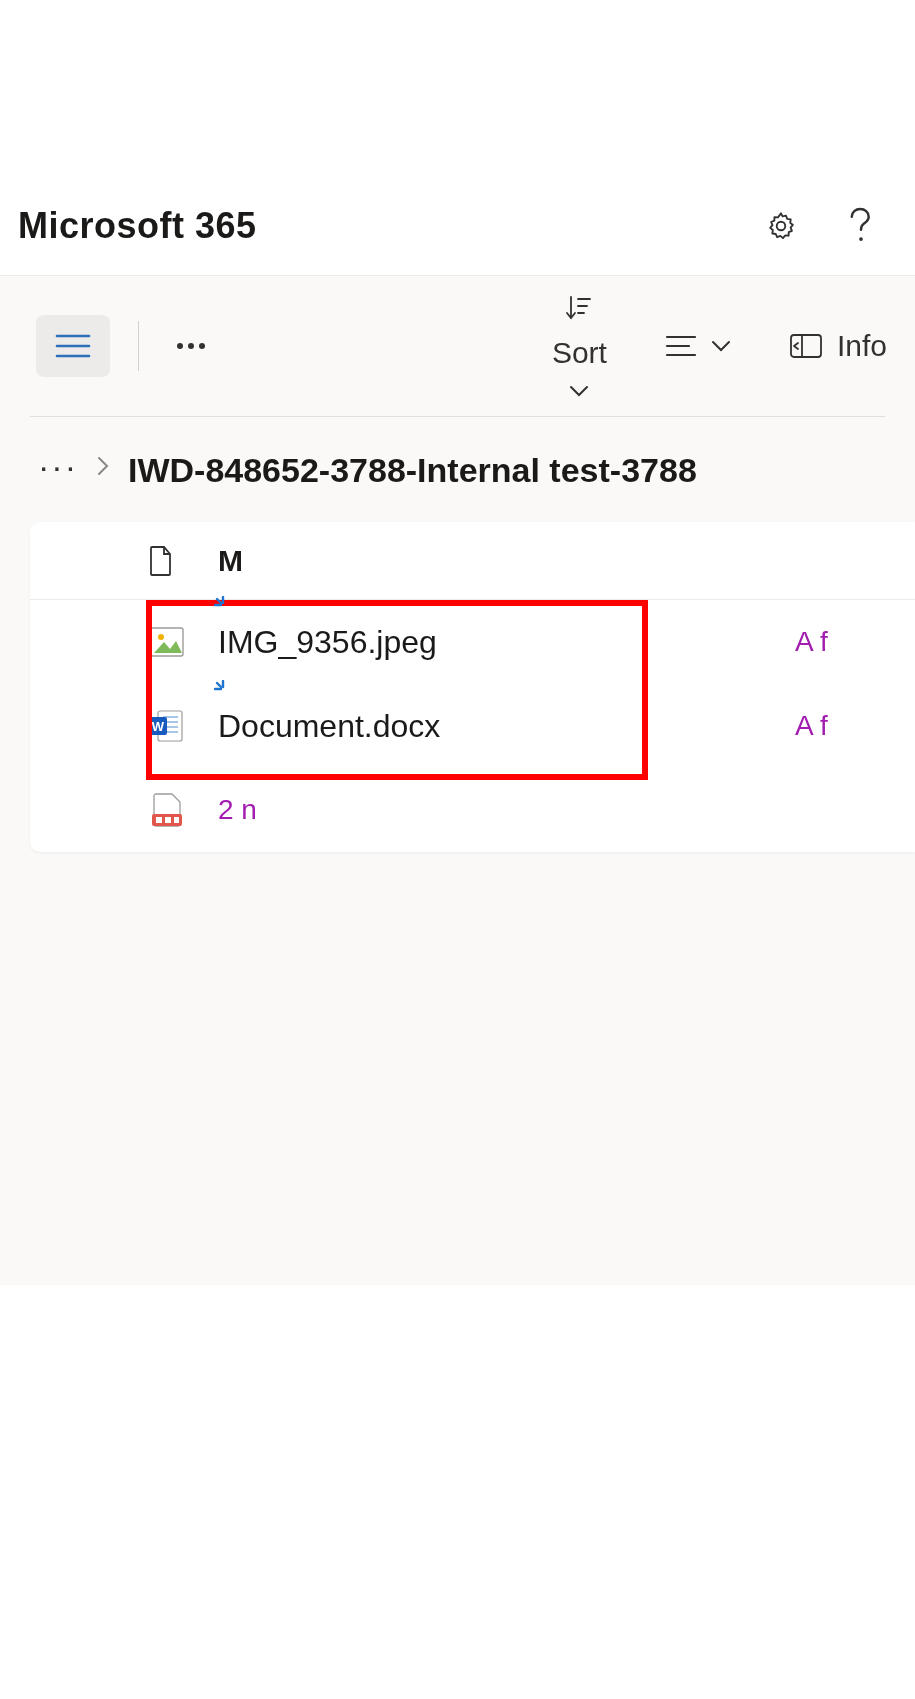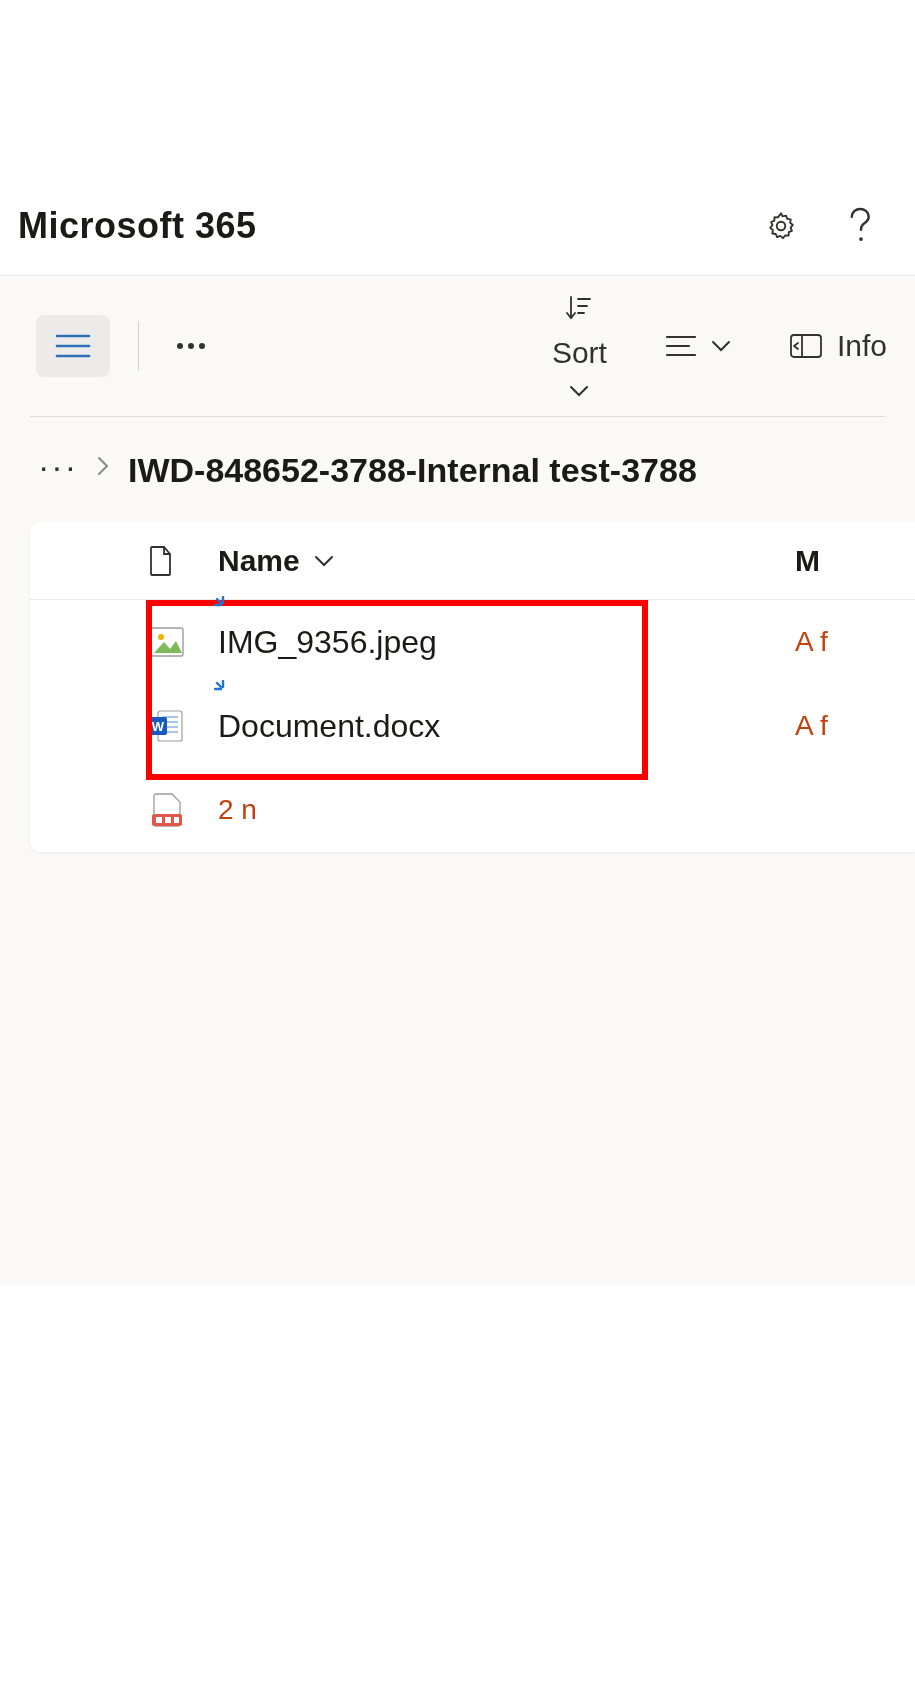--- a/index.html
+++ b/index.html
@@ -30,21 +30,21 @@
     .col-name { flex: 1; display:flex; align-items:center; gap: 14px; font-size: 30px; font-weight: 600; cursor:pointer; }
     .col-mod { width: 120px; font-size: 30px; font-weight: 700; }
     .highlight-box { border: 6px solid #ff0000; margin: 0 0 0 116px; width: 502px; position: absolute; height: 180px; pointer-events: none; }
     .files-wrap { position: relative; }
     .file-row { display:flex; align-items:center; height: 84px; }
     .row-icon { width: 188px; display:flex; justify-content:flex-end; padding-right: 34px; }
     .new-mark { position:relative; width:0; height:0; }
     .new-mark svg { position:absolute; top:-28px; left:-4px; }
     .row-name { flex:1; font-size: 32px; color:#1b1a19; cursor:pointer; position: relative; }
     .row-name-text { display:inline-block; }
-    .row-mod { width: 120px; font-size: 28px; color:#c2410c; }
+    .row-mod { width: 120px; font-size: 28px; color:#a21caf; }
     .white-bottom { background:#ffffff; height: 400px; }
     svg { display:block; }
   </style>
 </head>
 <body>
 
 <div class="top-spacer"></div>
 
 <div class="app-header">
   <div class="app-title">Microsoft 365</div>
@@ -130,26 +130,20 @@
     <span class="bc-current">IWD-848652-3788-Internal test-3788</span>
   </div>
 
   <div class="file-card">
     <div class="table-header">
       <div class="col-icon">
         <svg width="26" height="32" viewBox="0 0 26 32" fill="none" stroke="#323130" stroke-width="1.8">
           <path d="M4 2h12l6 7v20a1 1 0 0 1-1 1H4a1 1 0 0 1-1-1V3a1 1 0 0 1 1-1z"></path>
           <polyline points="16,2 16,9 22,9"></polyline>
         </svg>
-      </div>
-      <div class="col-name">
-        <span>Name</span>
-        <svg width="20" height="14" viewBox="0 0 20 14" fill="none" stroke="#323130" stroke-width="2" stroke-linecap="round">
-            <polyline points="2,3 10,11 18,3"></polyline>
-          </svg>
       </div>
       <div class="col-mod">M</div>
     </div>
 
     <div class="files-wrap">
       <div class="highlight-box"></div>
 
       <div class="file-row">
         <div class="row-icon">
           <svg width="34" height="30" viewBox="0 0 34 30">

